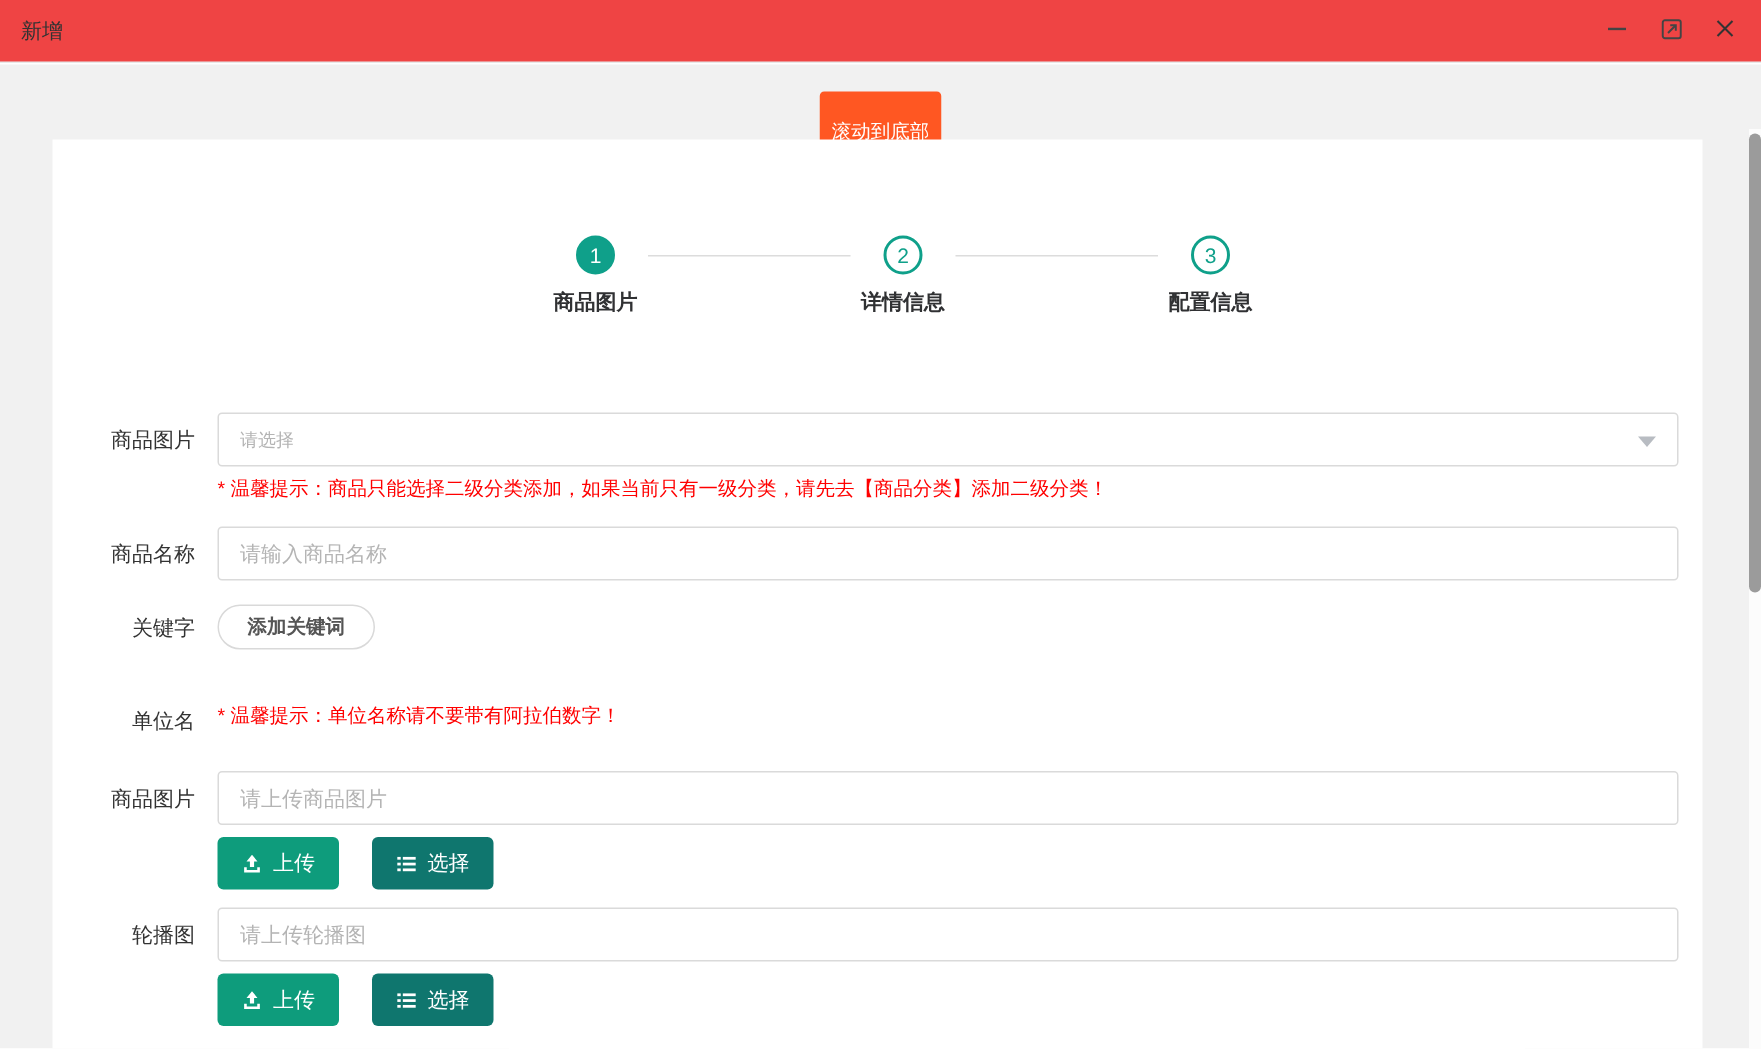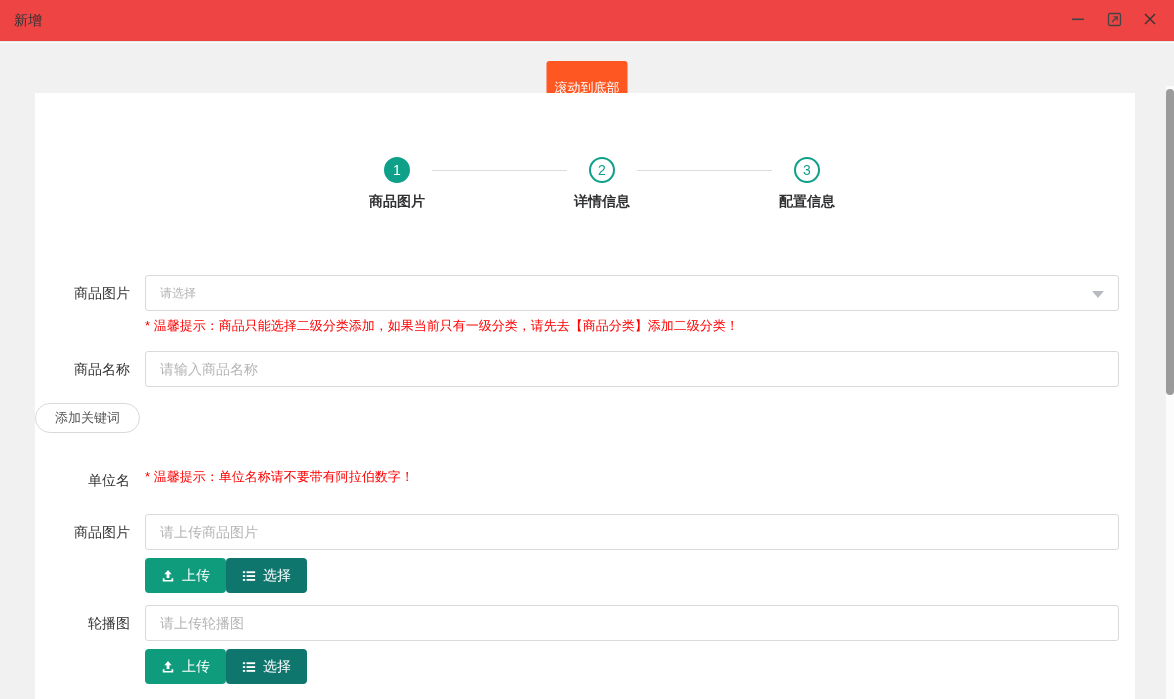--- a/index.html
+++ b/index.html
@@ -43,24 +43,24 @@
   .tselect { position:relative; display:flex; align-items:center; cursor:pointer; }
   .tselect .ph { color:#b4b4b4; font-size:12px; }
   .caret { position:absolute; right:14px; top:15px; width:0; height:0;
            border-left:6px solid transparent; border-right:6px solid transparent;
            border-top:7px solid #b8bcc2; }
   .hint { margin-top:6px; font-size:13px; color:#ff0000; line-height:18px; }
 
   .m16 { margin-top:16px; } .m29 { margin-top:29px; } .m12 { margin-top:12px; }
 
   .pill-btn { height:30px; padding:0 19px; border-radius:15px; border:1px solid #d9d9d9;
-              background:#fff; font-size:13px; color:#555; cursor:pointer; line-height:28px; }
+              background:#fff; font-size:13px; color:#555; cursor:pointer; line-height:28px;font-weight:bold; }
   .row .row-label.pill-row { line-height:30px; }
 
-  .btn-row { margin-top:8px; display:flex; gap:0; }
+  .btn-row { margin-top:8px; display:flex; gap:22px; }
   .btn { height:35px; padding:0 16px; border:none; border-radius:4px; color:#fff; font-size:14px;
          display:flex; align-items:center; gap:7px; cursor:pointer; }
   .btn.green { background:#0e9c7c; }
   .btn.blue { background:#0f766e; }
   .btn svg { display:block; }
 
   
   .scrollbar-track { position:absolute; top:43px; right:0; width:8px; bottom:0; background:#fcfcfc; }
   .scrollbar-thumb { position:absolute; top:3px; right:0; width:8px; height:306px; background:#9b9b9b; border-radius:4px; }
 </style>
@@ -132,20 +132,21 @@
       </div>
 
       <div class="row m16">
         <label class="row-label">商品名称</label>
         <div class="row-field">
           <input class="tinput" type="text" placeholder="请输入商品名称" style="">
         </div>
       </div>
 
       <div class="row m16">
+        <label class="row-label pill-row">关键字</label>
         <div class="row-field">
           <button class="pill-btn">添加关键词</button>
         </div>
       </div>
 
       <div class="row m29">
         <label class="row-label">单位名</label>
         <div class="row-field">
           <div class="hint">* 温馨提示：单位名称请不要带有阿拉伯数字！</div>
         </div>

